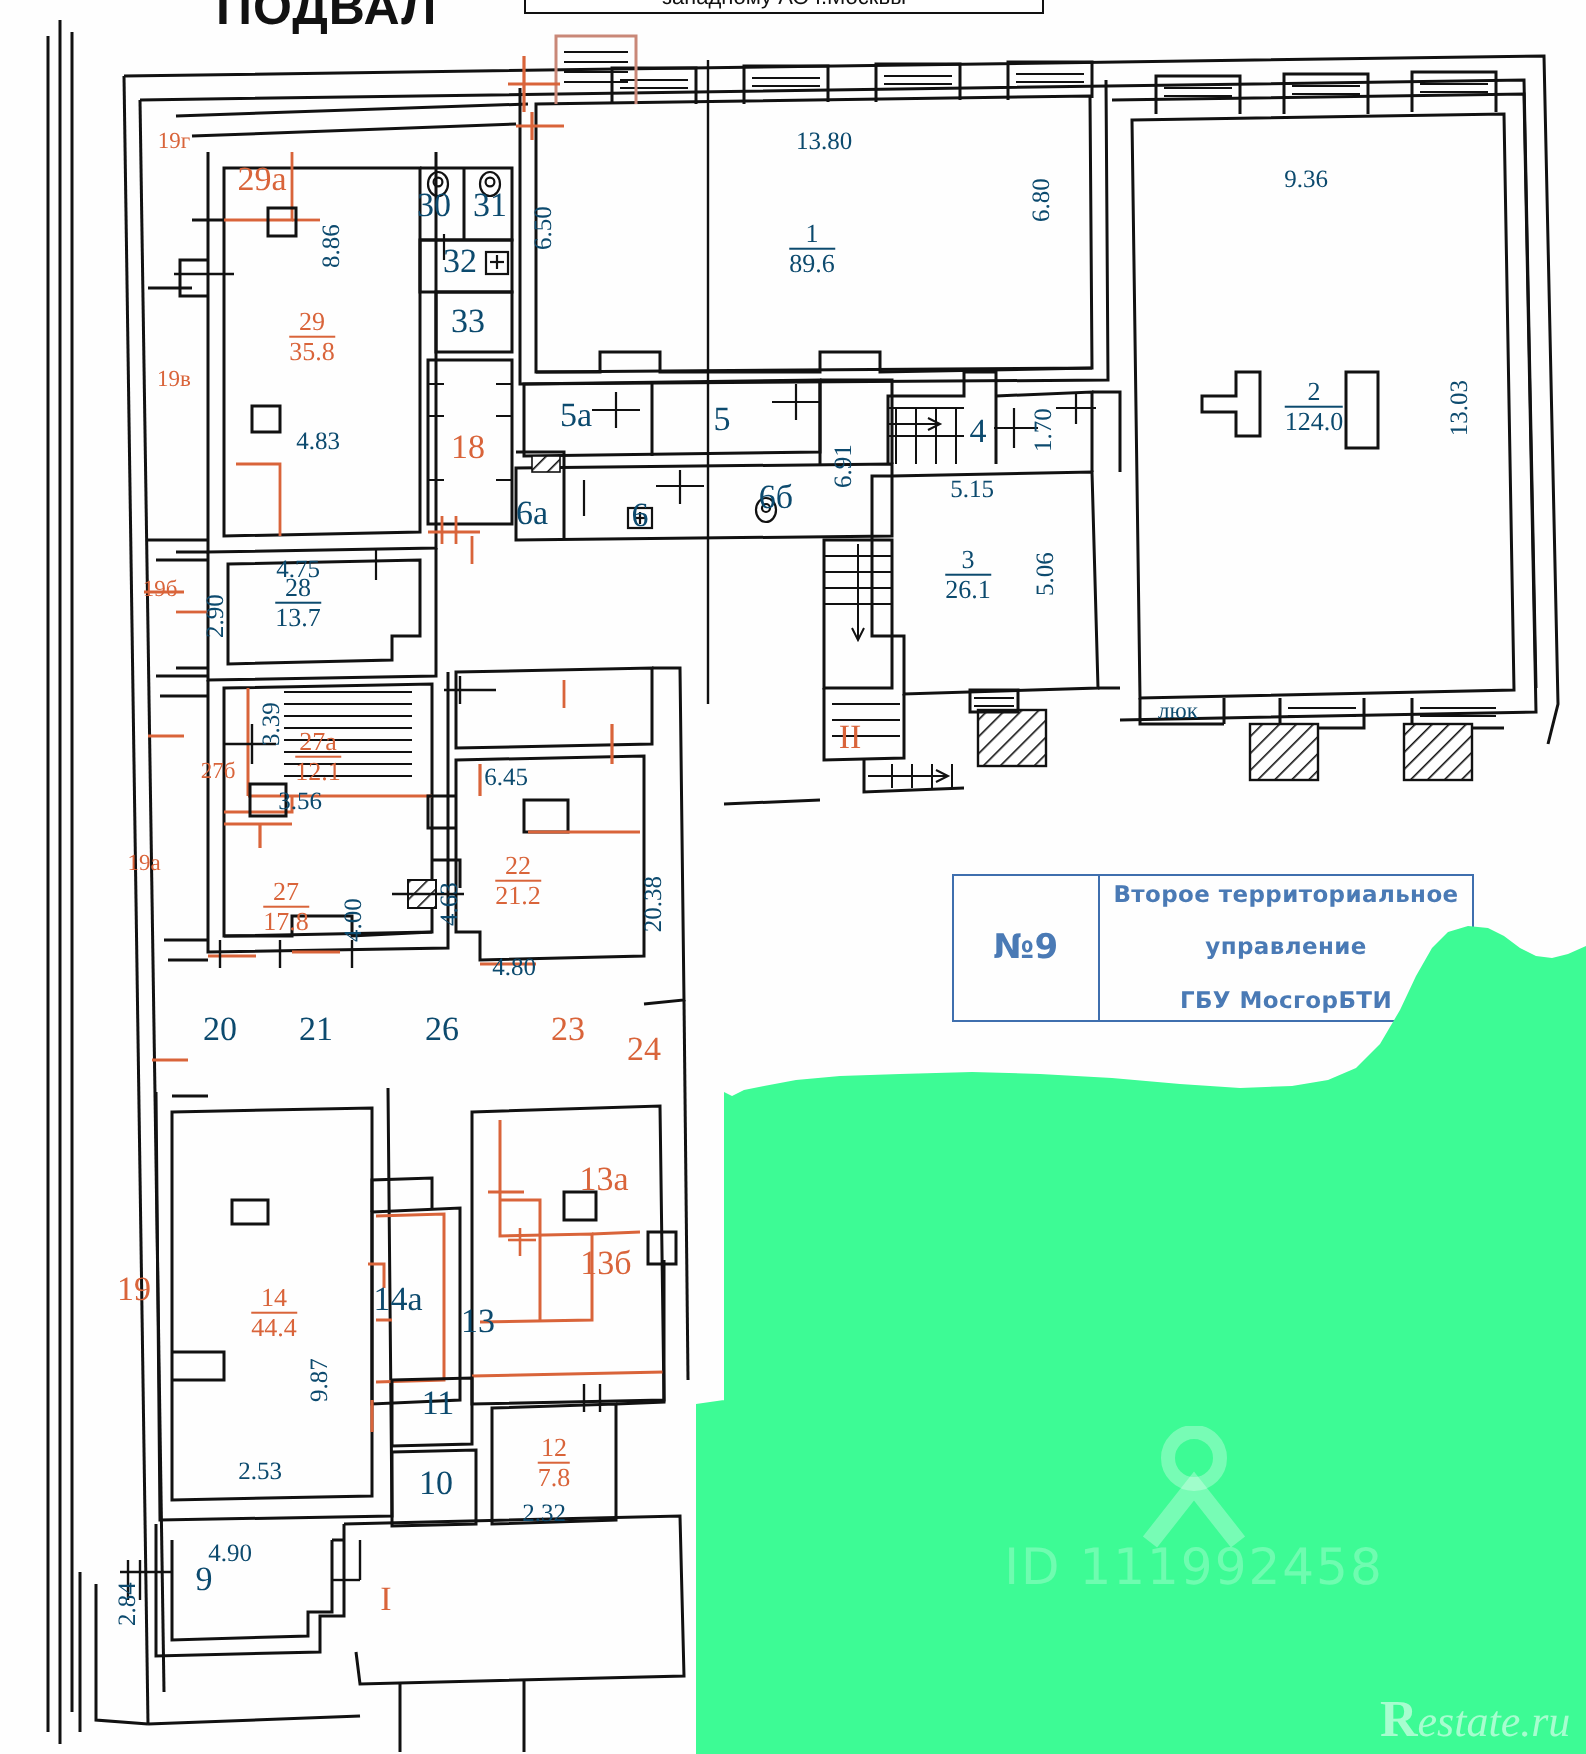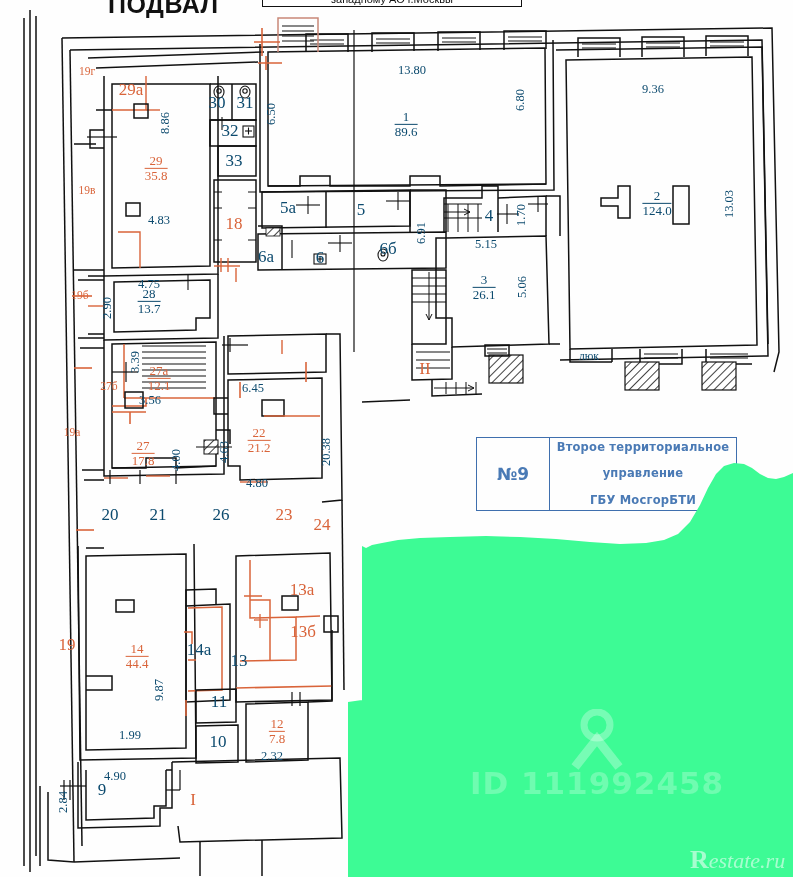--- a/index.html
+++ b/index.html
@@ -36,21 +36,21 @@
   #stamp .no{font-size:17px;}
   #stamp .t{font-size:11.5px;line-height:1.32;text-align:center;}
   
   #green{position:absolute;left:0;top:0;width:793px;height:877px;}
   
   #wm-cian{position:absolute;left:447px;top:700px;width:300px;height:110px;
            display:flex;align-items:center;justify-content:center;flex-direction:column;}
   #wm-cian .row{display:flex;align-items:center;gap:6px;}
   #wm-cian .word{font-family:"DejaVu Sans",sans-serif;font-size:52px;font-weight:700;
                  color:rgba(255,255,255,.30);letter-spacing:1px;line-height:1;}
-  #wm-cian .idt{font-family:"DejaVu Sans",sans-serif;font-size:31px;font-weight:700;
+  #wm-cian .idt{font-family:"DejaVu Sans",sans-serif;font-size:25px;font-weight:400;
                 color:rgba(255,255,255,.26);letter-spacing:1px;margin-top:-6px;}
   #wm-restate{position:absolute;left:690px;top:845px;
               font-family:"Liberation Serif",serif;font-style:italic;font-size:22px;
               color:rgba(255,255,255,.55);white-space:nowrap;}
   #wm-restate b{font-style:normal;font-weight:700;font-size:26px;}
 </style>
 </head>
 <body>
 
 <div id="stage">
@@ -470,21 +470,21 @@
       <div class="lbl dim blk" style="left: 149px; top: 285px;">4.75</div>
       <div class="lbl dim blk rot" style="left: 108px; top: 308px;">2.90</div>
       <div class="lbl dim blk rot" style="left: 136px; top: 362px;">3.39</div>
       <div class="lbl dim blk" style="left: 150px; top: 401px;">3.56</div>
       <div class="lbl dim blk" style="left: 253px; top: 373px; margin-top: 16px;">6.45</div>
       <div class="lbl dim blk rot" style="left: 225px; top: 452px;">4.63</div>
       <div class="lbl dim blk rot" style="left: 177px; top: 460px;">4.00</div>
       <div class="lbl dim blk" style="left: 257px; top: 484px;">4.80</div>
       <div class="lbl dim blk rot" style="left: 327px; top: 452px;">20.38</div>
       <div class="lbl dim blk rot" style="left: 160px; top: 690px;">9.87</div>
-      <div class="lbl dim blk" style="left: 130px; top: 736px;">1.99</div>
+      <div class="lbl dim blk" style="left: 130px; top: 736px;">2.53</div>
       <div class="lbl dim blk" style="left: 272px; top: 757px;">2.32</div>
       <div class="lbl dim blk" style="left: 115px; top: 777px;">4.90</div>
       <div class="lbl dim blk rot" style="left: 64px; top: 802px;">2.84</div>
     </div>
 
   <div class="title" style="left:108px;top:-10px;">ПОДВАЛ</div>
   <div class="hdrbox" style="left:262px;top:-24px;width:258px;height:28px;">
     <span>западному АО г.Москвы</span>
   </div>
 

